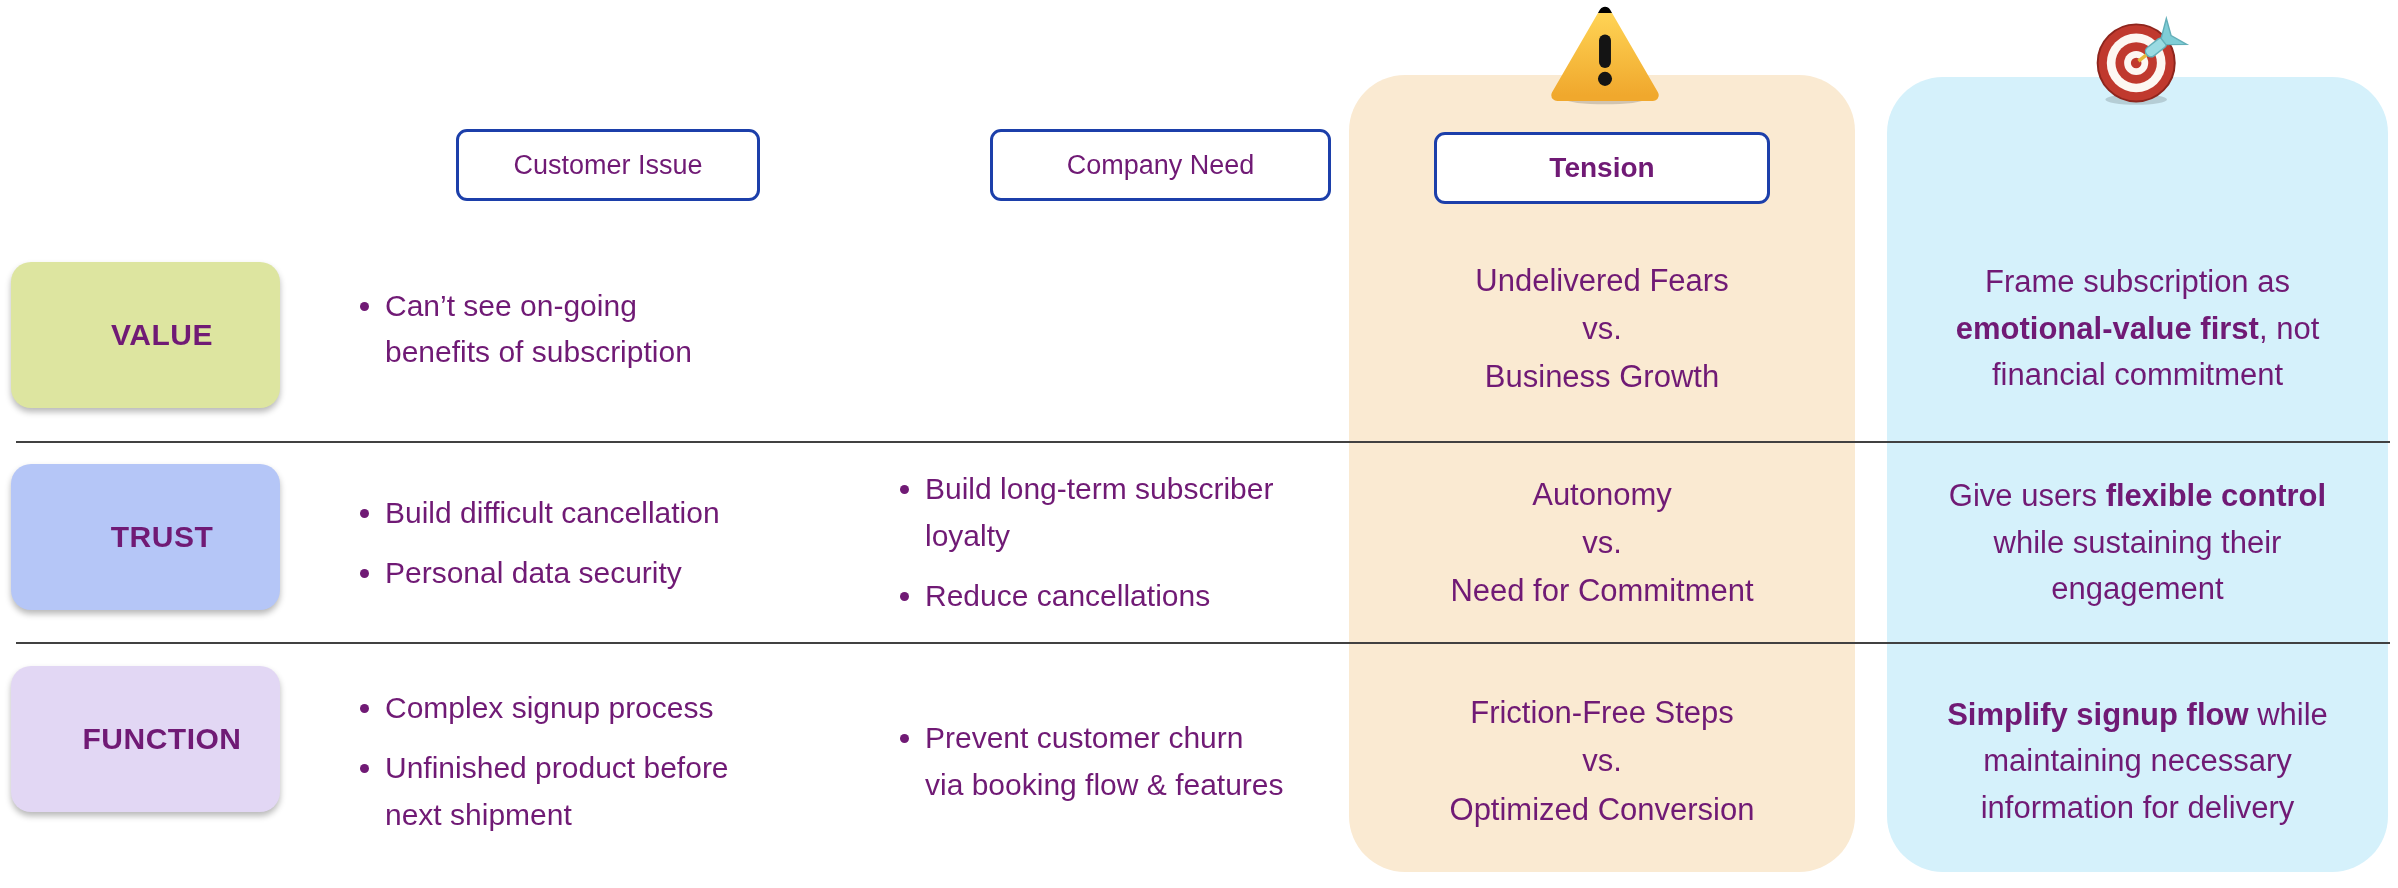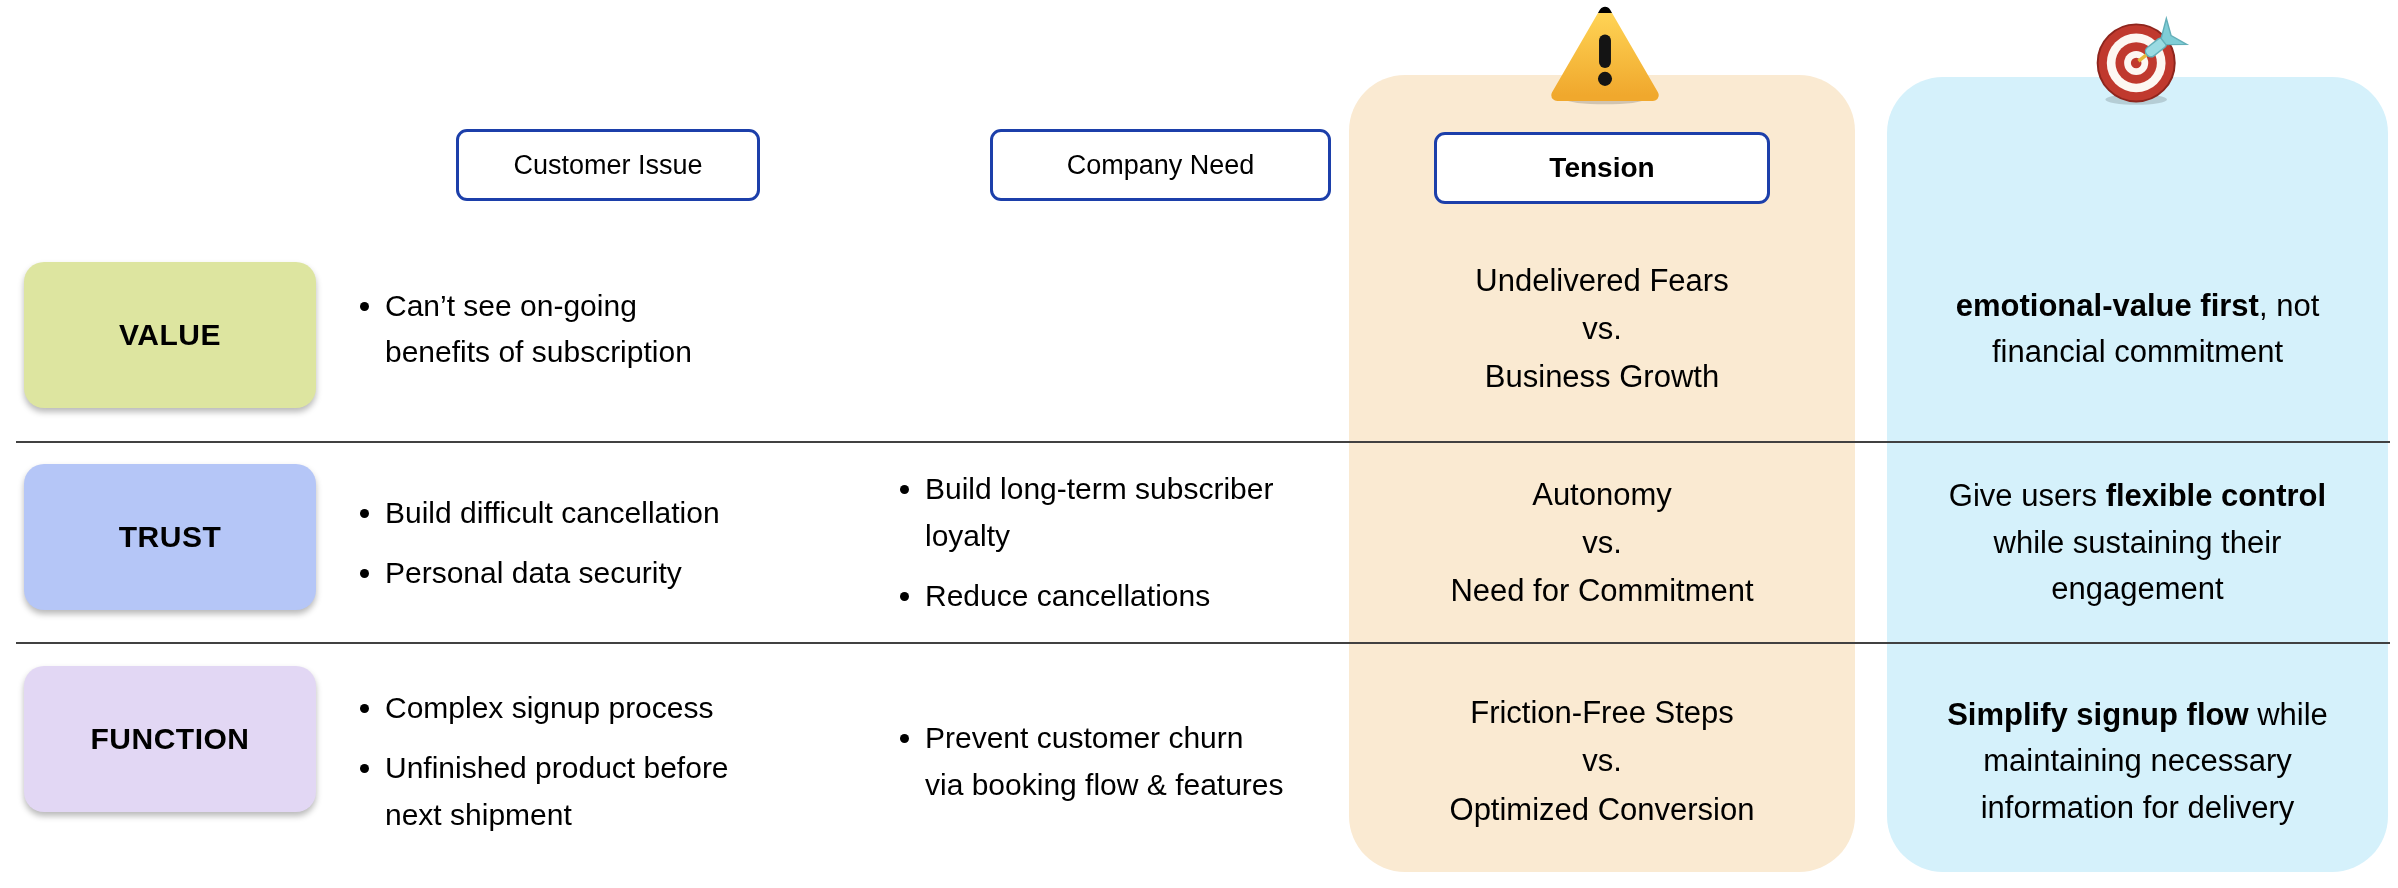--- a/index.html
+++ b/index.html
@@ -1,38 +1,38 @@
 <!DOCTYPE html>
 <html><head>
 <meta charset="utf-8">
 <style>
   html,body{margin:0;padding:0;background:#ffffff;}
   .canvas{
     position:relative;width:2398px;height:888px;background:#ffffff;overflow:hidden;
-    font-family:"Liberation Sans", sans-serif;color:#000000;
+    font-family:"Liberation Sans", sans-serif;color:#701a75;
   }
   
   .col-bg{position:absolute;}
   .tension-bg{left:1349px;top:75px;width:506px;height:797px;border-radius:56px;background:#FAEAD2;}
   .opp-bg{left:1887px;top:77px;width:501px;height:795px;border-radius:56px;background:#D5F1FB;}
   
   .divider{position:absolute;left:16px;width:2374px;height:2px;background:#414141;}
   .d1{top:441px;} .d2{top:642px;}
   
   .hdr{position:absolute;top:129px;height:72px;background:#ffffff;border:3px solid #1C3FAA;
        border-radius:11px;display:flex;align-items:center;justify-content:center;
        font-size:27px;box-sizing:border-box;}
   .h-ci{left:456px;width:304px;}
   .h-cn{left:966px;width:341px;margin-left:24px;}
   .h-t {left:1434px;width:336px;top:132px;font-weight:700;font-size:28px;}
   .h-o {left:1968px;width:330px;top:127px;font-weight:700;font-size:28px;}
   
-  .rowlabel{position:absolute;left:24px;width:292px;height:146px;border-radius:20px;
+  .rowlabel{position:absolute;left:11px;width:236px;height:146px;border-radius:20px;
             display:flex;align-items:center;justify-content:center;font-weight:700;font-size:30px;
-            letter-spacing:.5px;box-shadow:0 4px 6px rgba(0,0,0,.28);}
+            letter-spacing:.5px;box-shadow:0 4px 6px rgba(0,0,0,.28);padding-left:33px;}
   .rl-value{top:262px;background:#DDE5A0;}
   .rl-trust{top:464px;background:#B5C6F7;}
   .rl-function{top:666px;background:#E2D7F4;}
   
   .cell{position:absolute;display:flex;flex-direction:column;justify-content:center;
         font-size:30px;line-height:1.55;}
   .r1{top:215px;height:228px;} .r2{top:443px;height:200px;} .r3{top:643px;height:237px;}
   .c-customer{left:345px;width:445px;}
   .c-company{left:885px;width:475px;}
   .c-tension{left:1349px;width:506px;text-align:center;font-size:31px;line-height:1.55;}
@@ -99,21 +99,22 @@
         <li>Can’t see on-going
 benefits of subscription</li>
       </ul>
   </div>
   <div class="cell r1 c-tension">
     <div class="pre">Undelivered Fears
 vs.
 Business Growth</div>
   </div>
   <div class="cell r1 c-opp">
-    <div class="pre"><span class="b">emotional-value first</span><span>, not
+    <div class="pre"><span>Frame subscription as
+</span><span class="b">emotional-value first</span><span>, not
 financial commitment</span></div>
   </div>
 
   <div class="cell r2 c-customer">
     <ul>
         <li>Build difficult cancellation</li>
         <li>Personal data security</li>
       </ul>
   </div>
   <div class="cell r2 c-company">

